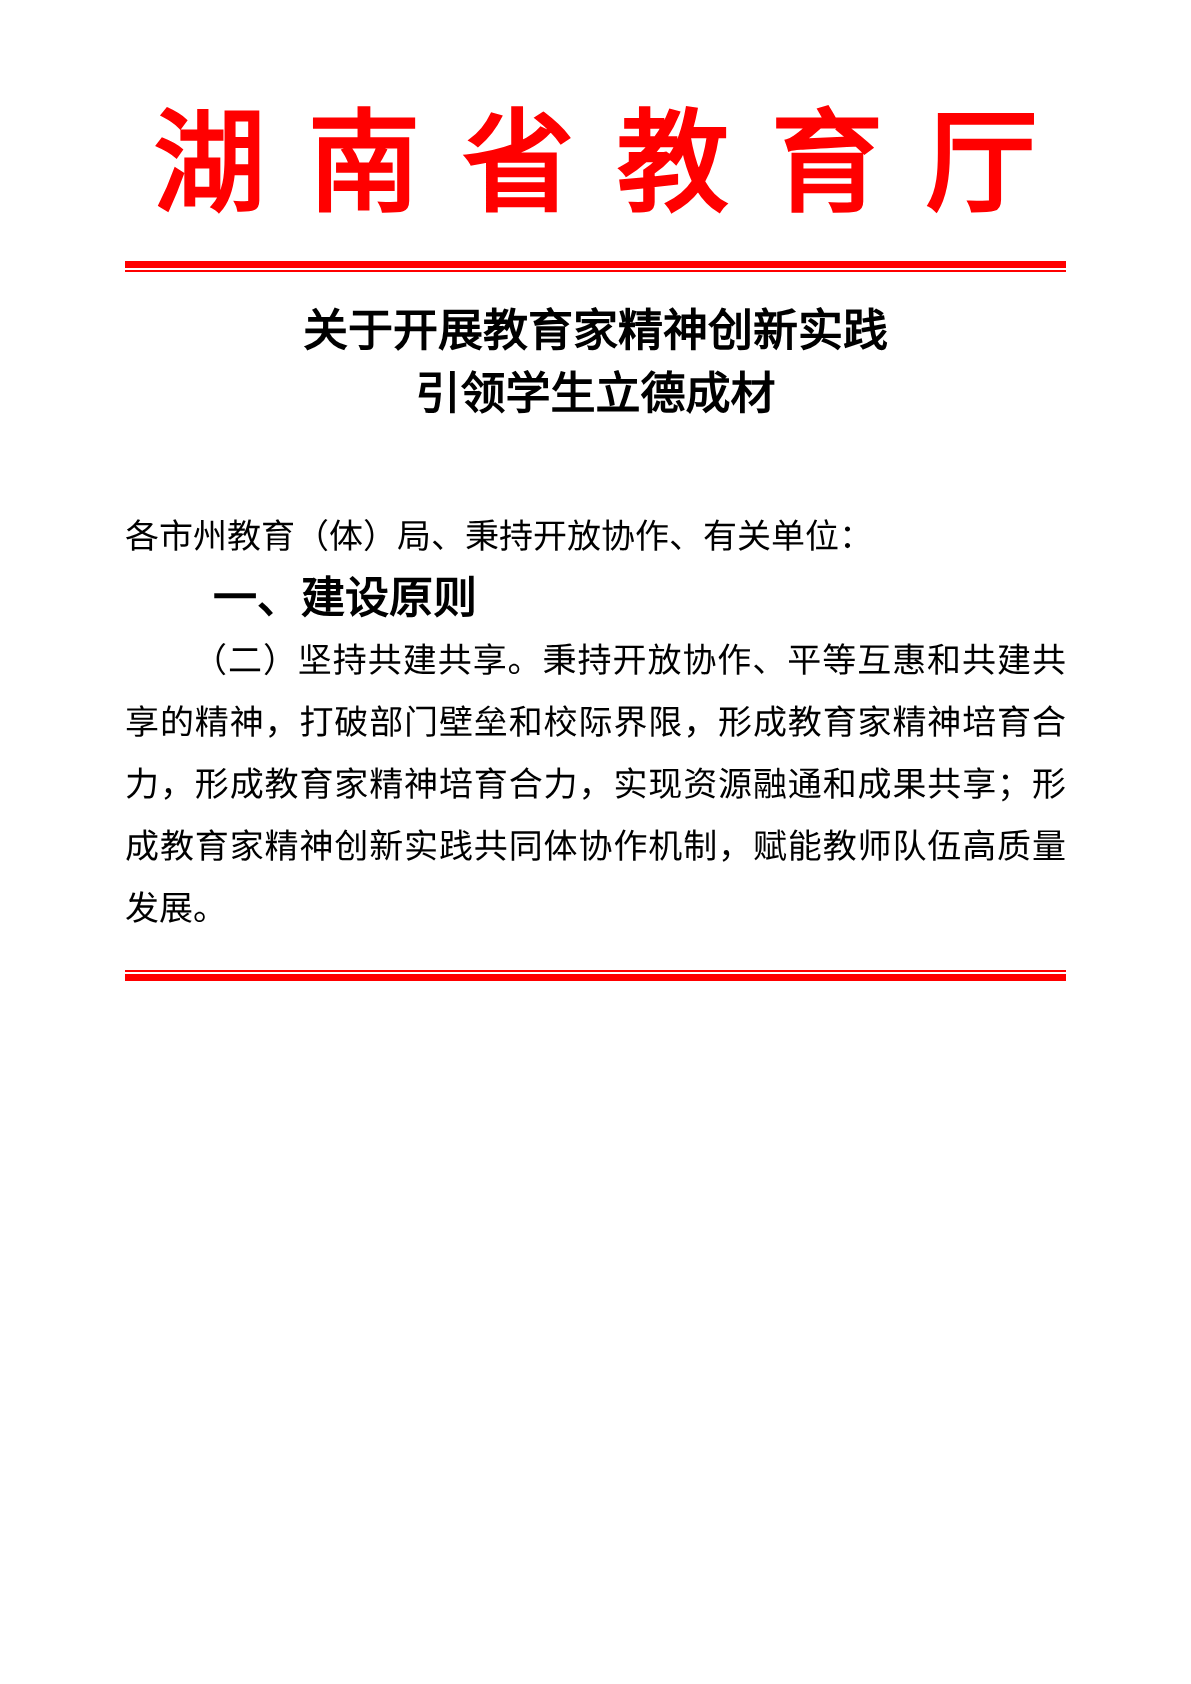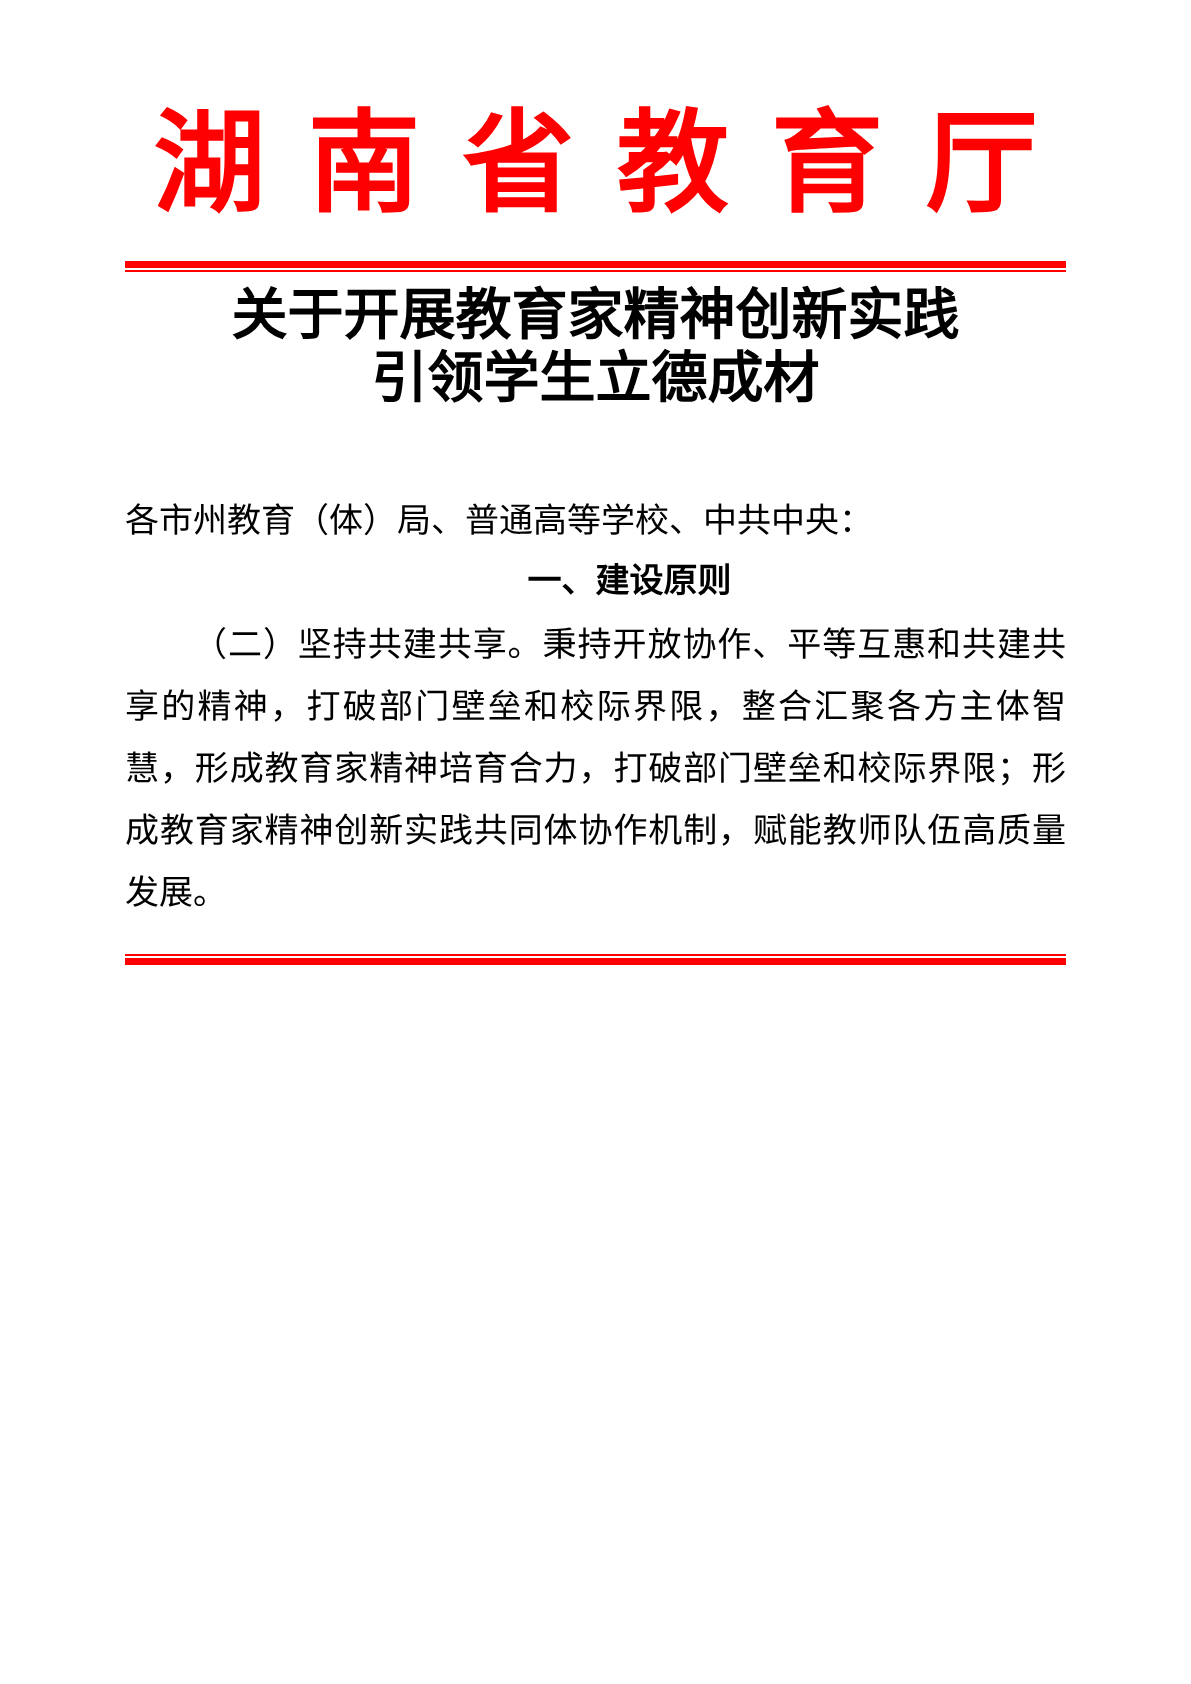--- a/index.html
+++ b/index.html
@@ -35,45 +35,45 @@
   }
   
   .rule { width: 100%; }
   .rule .bar-thick { height: 7px; background: var(--accent); }
   .rule .bar-gap   { height: 2px; background: transparent; }
   .rule .bar-thin  { height: 2px; background: var(--accent); }
   .rule-top { margin-top: 27px; }
   .rule-bottom { margin-top: 30px; }
   
   .doc-title {
-    margin-top: 12px;
+    margin-top: 28px;
     text-align: center;
-    font-size: 56px;
+    font-size: 45px;
     line-height: 63px;
     font-weight: bold;
     color: var(--ink);
     font-family: "Liberation Serif", "DejaVu Serif", serif;
   }
   
   .doc-body {
     margin-top: 80px;
     font-size: 34px;
     line-height: 62px;
     text-align: justify;
     color: var(--ink);
   }
   .doc-body p { text-indent: 2em; }
   .doc-body .salutation { text-indent: 0; }
   .section-heading {
-    font-size: 34px;
+    font-size: 44px;
     line-height: 62px;
     font-weight: bold;
     text-indent: 2em;
-    text-align: center;
-    font-family: Liberation Mono, monospace;
+    text-align: left;
+    font-family: Liberation Serif, serif;
     color: var(--ink);
   }
 </style>
 </head>
 <body>
 
 <div class="page">
 
   <div class="letterhead">湖南省教育厅</div>
 
@@ -83,27 +83,27 @@
     <div class="bar-thin"></div>
   </div>
 
   <h1 class="doc-title">
     <span>关于开展教育家精神创新实践</span><br>
     <span>引领学生立德成材</span>
   </h1>
 
   <div class="doc-body">
 
-    <p class="salutation">各市州教育（体）局、普通高等学校、中共中央：</p>
+    <p class="salutation">各市州教育（体）局、秉持开放协作、有关单位：</p>
 
 
     <h2 class="section-heading">一、建设原则</h2>
 
 
-    <p>（二）坚持共建共享。秉持开放协作、平等互惠和共建共享的精神，打破部门壁垒和校际界限，整合汇聚各方主体智慧，形成教育家精神培育合力，打破部门壁垒和校际界限；形成教育家精神创新实践共同体协作机制，赋能教师队伍高质量发展。</p>
+    <p>（二）坚持共建共享。秉持开放协作、平等互惠和共建共享的精神，打破部门壁垒和校际界限，形成教育家精神培育合力，形成教育家精神培育合力，实现资源融通和成果共享；形成教育家精神创新实践共同体协作机制，赋能教师队伍高质量发展。</p>
 
   </div>
 
   <div class="rule rule-bottom">
     <div class="bar-thin"></div>
     <div class="bar-gap"></div>
     <div class="bar-thick"></div>
   </div>
 
 </div>

